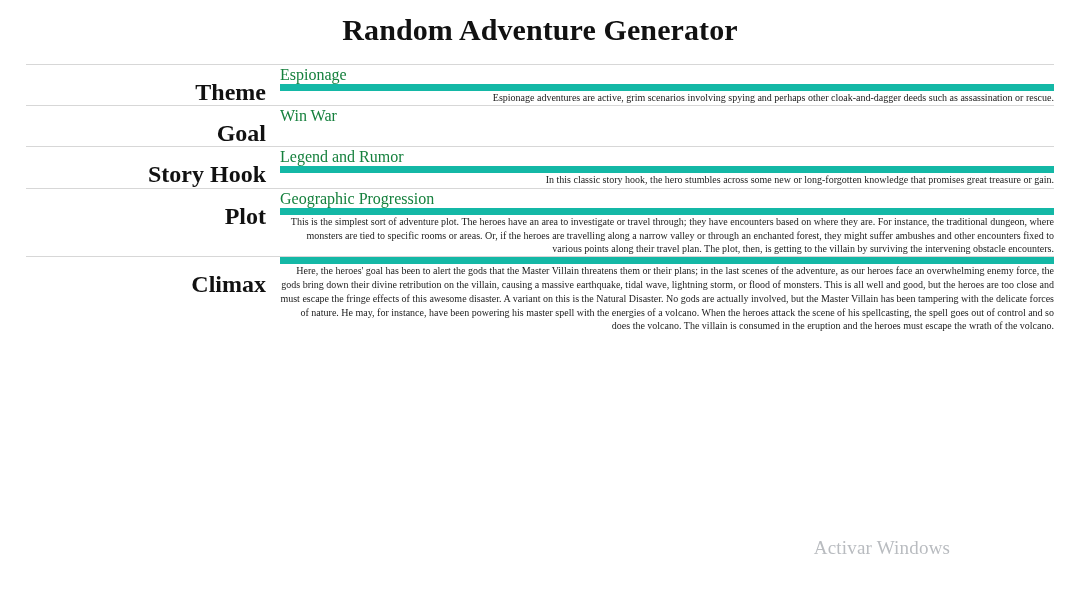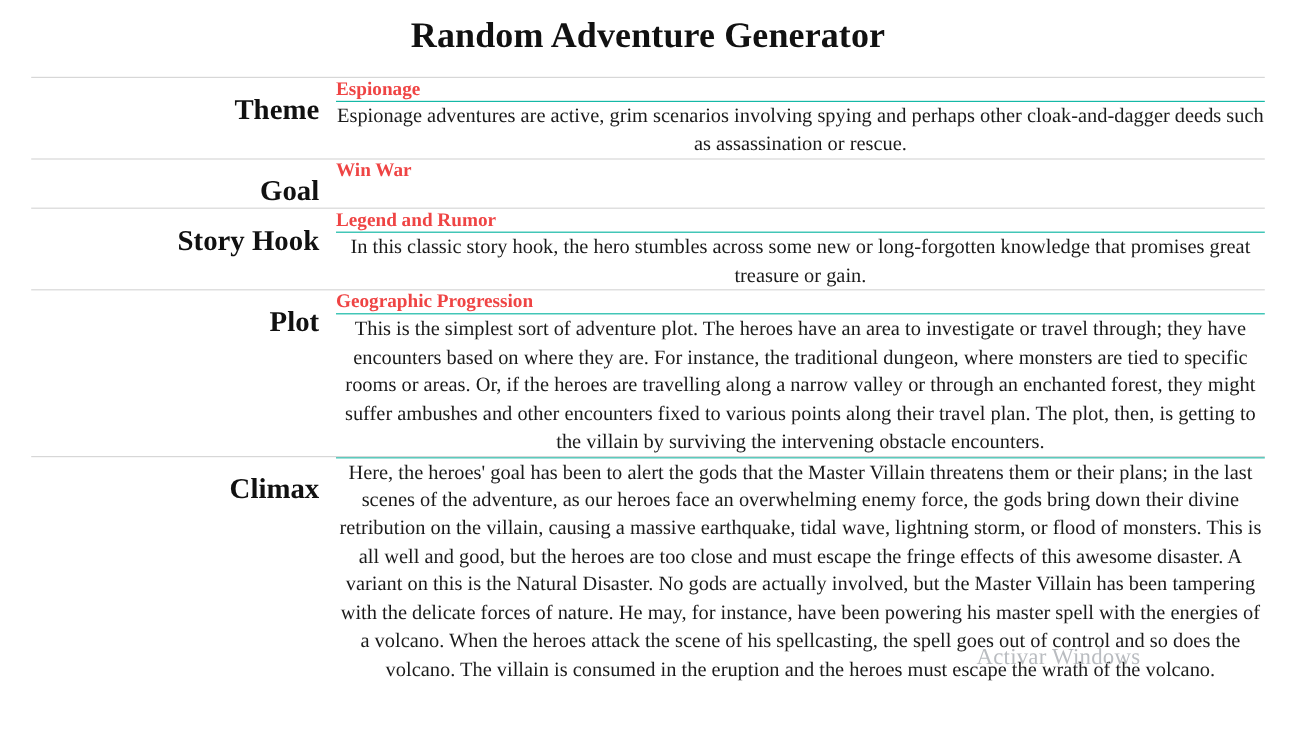--- a/index.html
+++ b/index.html
@@ -65,36 +65,36 @@
     table-layout: fixed;
   }
 
   .inner-table td {
     padding: 0;
     vertical-align: top;
   }
 
   .entry-name {
     font-family: "Liberation Serif", "DejaVu Serif", serif;
-    font-weight: bold;
+    font-weight: normal;
     font-size: 16px;
-    color: #ef4444;
+    color: #15803d;
     line-height: 1.2;
     padding: 7px 6px 7px 5px;
   }
 
   .entry-desc {
     font-family: "Liberation Serif", "DejaVu Serif", serif;
     font-weight: normal;
-    font-size: 17px;
+    font-size: 10px;
     color: #1b1b1b;
     line-height: 1.38;
     padding: 6px 6px 9px 5px;
-    border-top: 1px solid #14b8a6;
-    text-align: center;
+    border-top: 7px solid #14b8a6;
+    text-align: right;
   }
 
   
   #activation-watermark {
     position: absolute;
     left: 732px;
     top: 538px;
     width: 300px;
     text-align: center;
     pointer-events: none;

